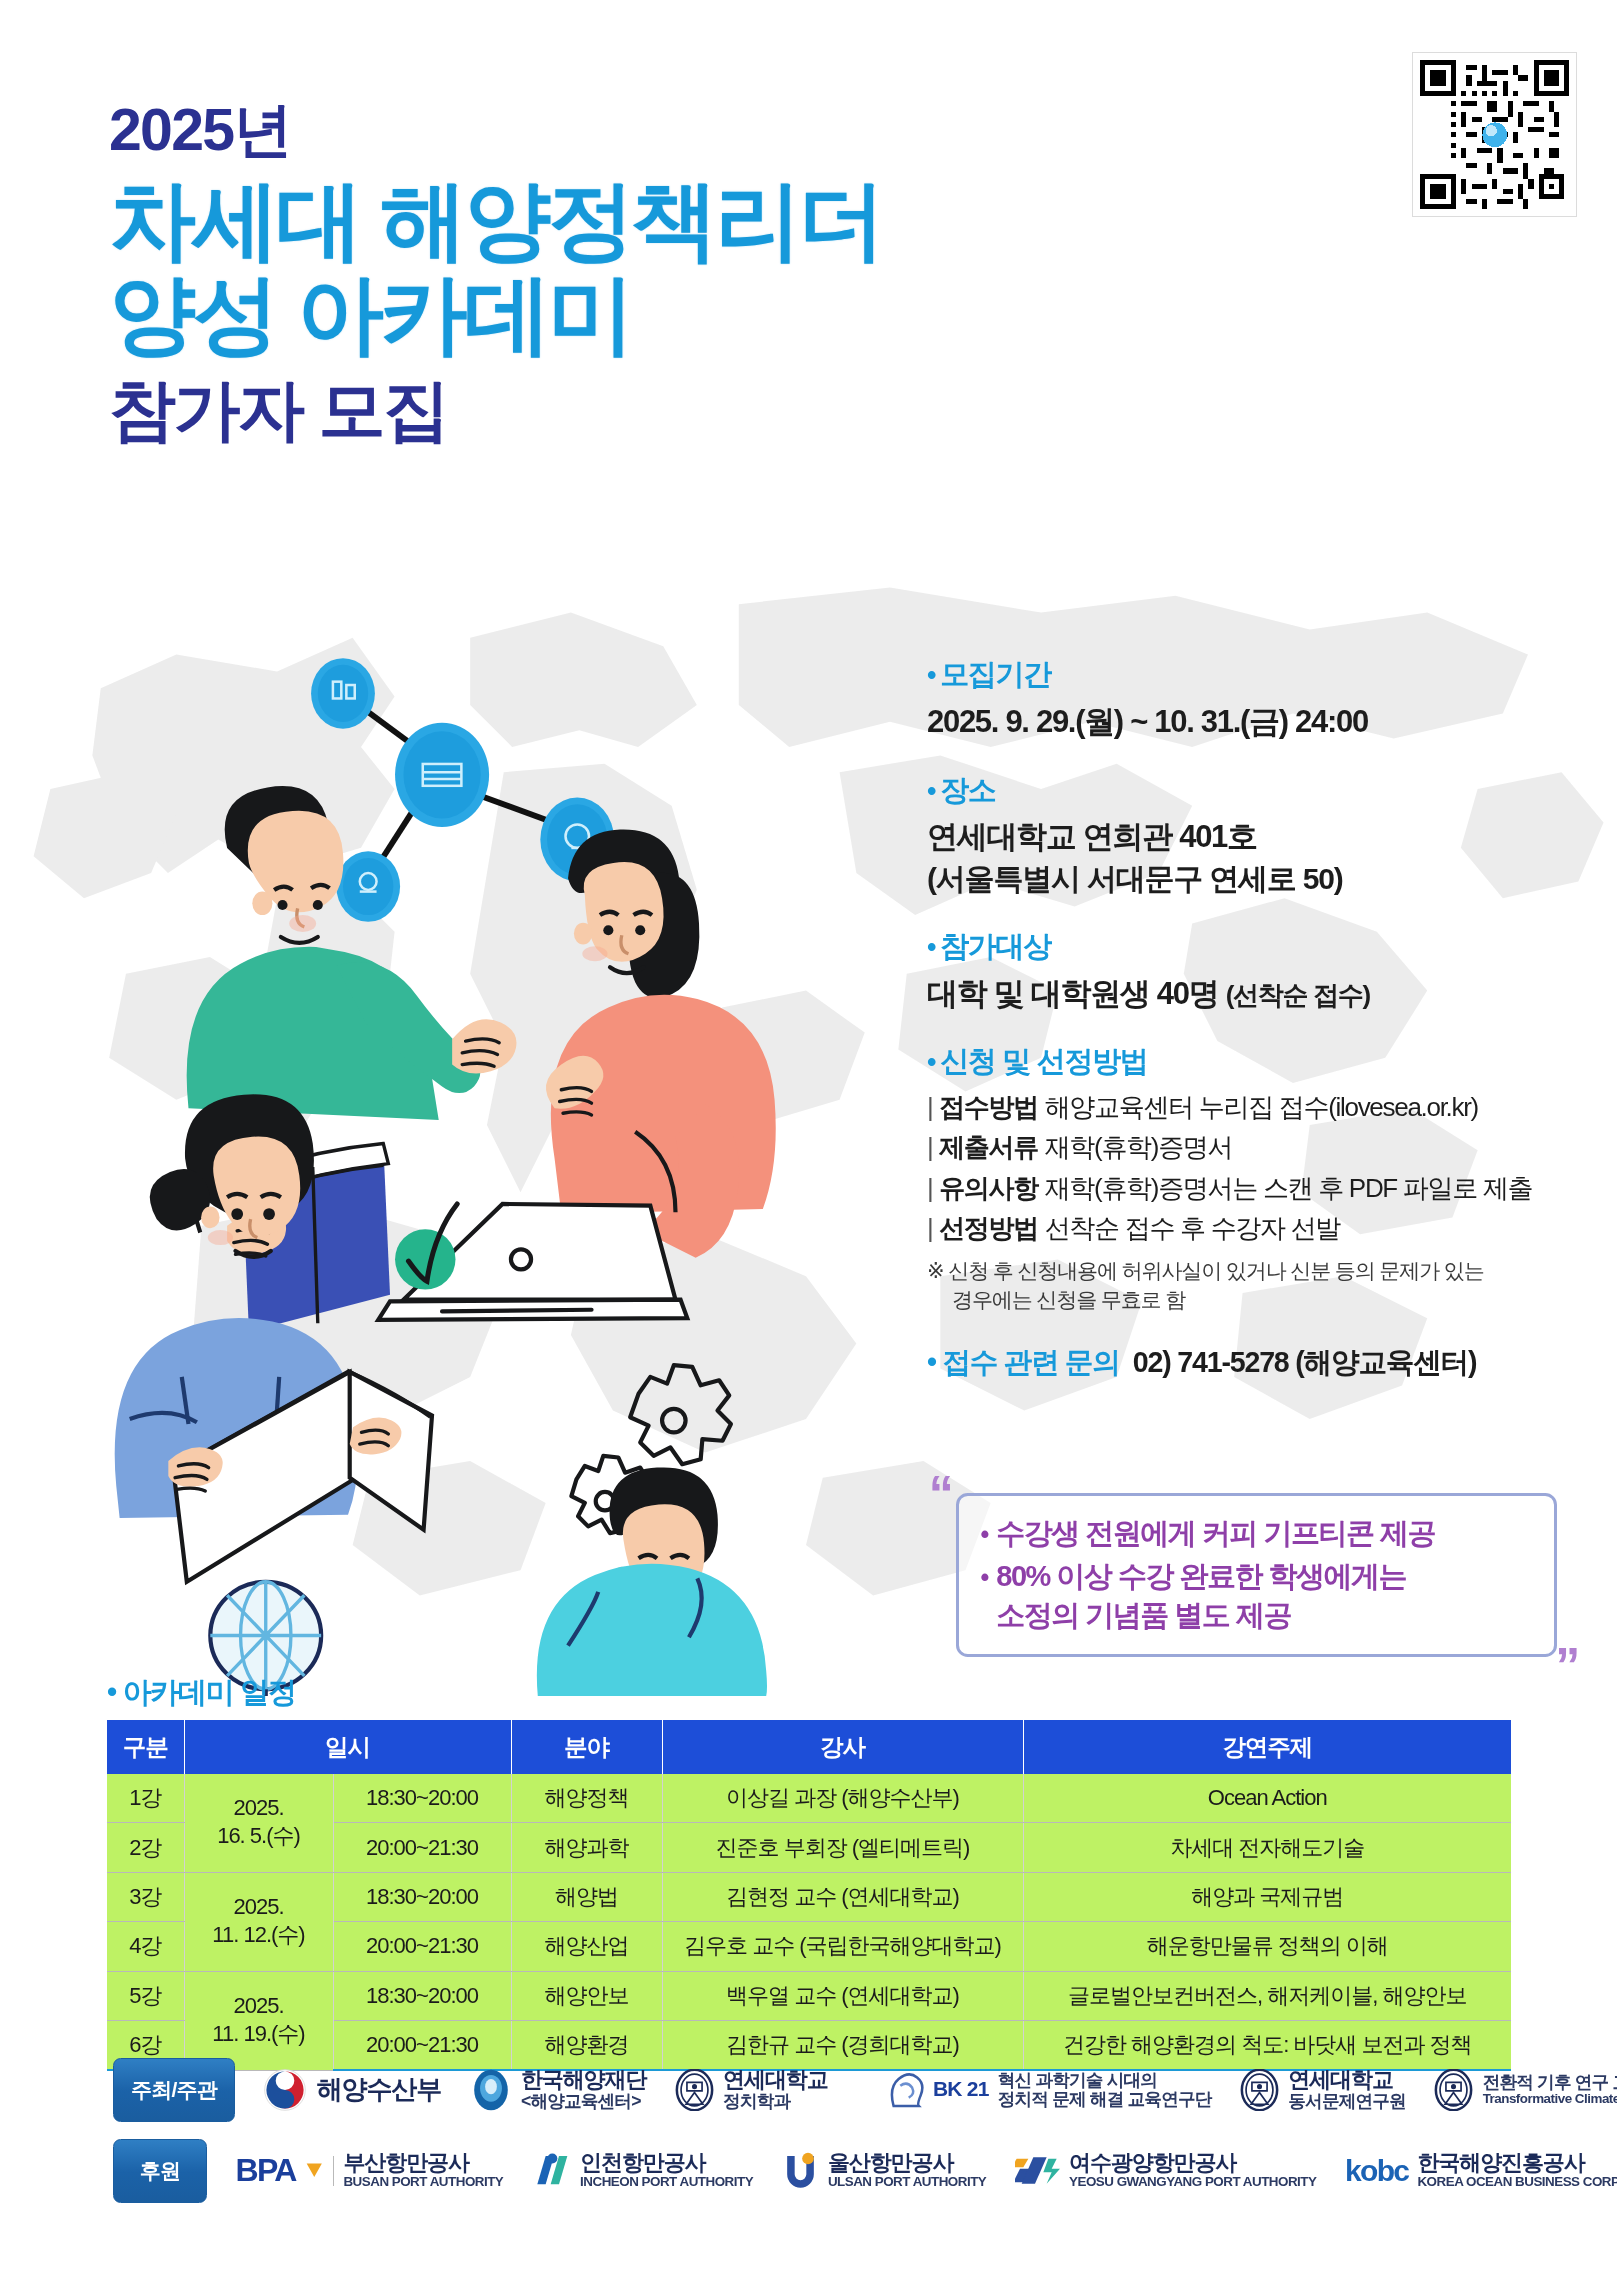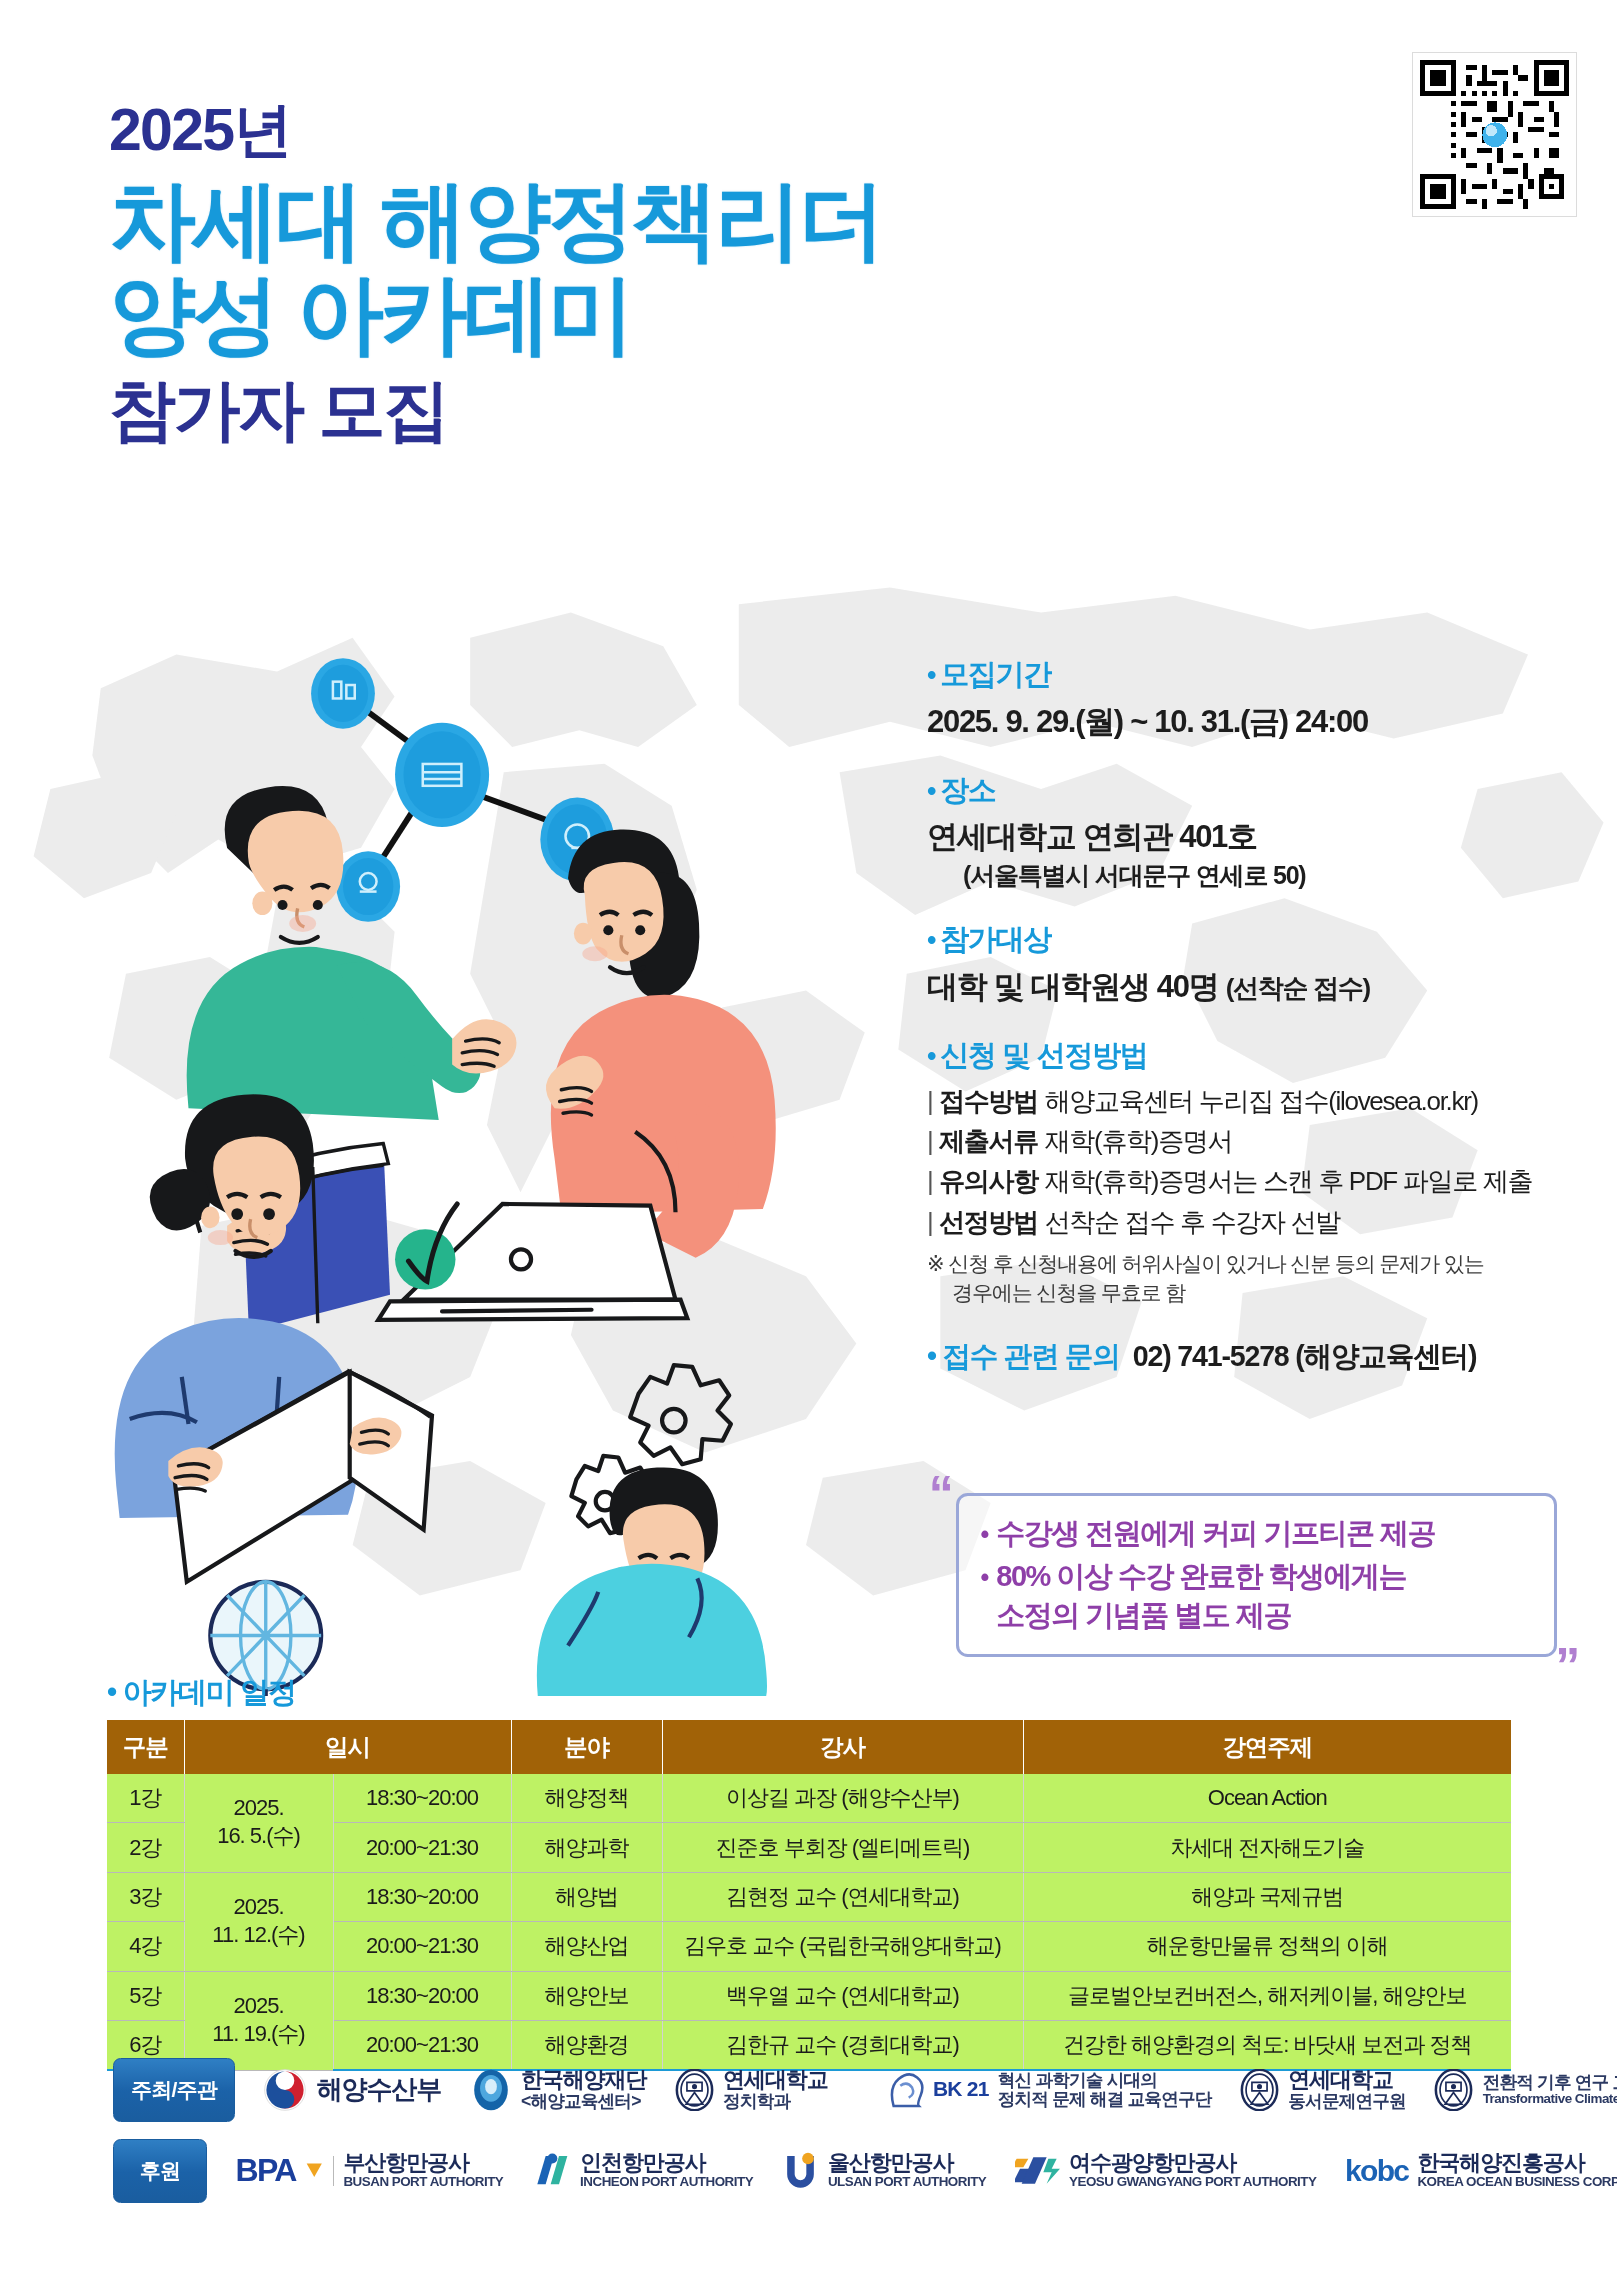--- a/index.html
+++ b/index.html
@@ -55,22 +55,22 @@
     font-size: 29px; font-weight: 800; color: #1699da;
     letter-spacing: -1.3px; margin-bottom: 6.7px;
     display: flex; align-items: baseline; gap: 5px;
   }
   .sec-head .dot { color: #1699da; font-size: 27px; line-height: 1; }
   .sec-body {
     font-size: 31px; font-weight: 700; color: #1d1d1d;
     letter-spacing: -1.3px; line-height: 1.3;
   }
   .sec-body .small {
-    font-size: 25px; font-weight: 600; letter-spacing: -1.2px;
-    display: block; margin-top: 1.7px; margin-left: 36px;
+    font-size: 30px; font-weight: 600; letter-spacing: -1.2px;
+    display: block; margin-top: 1.7px;
   }
   .sec-body .lite { font-size: 26px; font-weight: 600; }
 
   .bullet-line {
     font-size: 26px; color: #1d1d1d; letter-spacing: -1.3px;
     line-height: 1.42; margin-bottom: 3.4px;
     display: flex; align-items: baseline; gap: 6.7px;
   }
   .bullet-line .bar { color: #555; font-weight: 400; }
   .bullet-line .lb { font-weight: 800; white-space: nowrap; }
@@ -115,21 +115,21 @@
   .q-line .qt .ind2 { display:block; padding-left: 0; }
 
   
   .sched-title {
     position: absolute; left: 107px; top: 1673px;
     font-size: 29px; font-weight: 800; color: #1699da; letter-spacing: -1.3px;
   }
   .sched-wrap { position: absolute; left: 107px; top: 1720px; width: 1404px; }
   table.sched { width: 100%; border-collapse: collapse; }
   table.sched thead th {
-    background: #a16207; color: #ffffff;
+    background: #1d4ed8; color: #ffffff;
     font-size: 23.5px; font-weight: 800; letter-spacing: -1.1px;
     padding: 11px 3.4px; text-align: center;
     border-right: 1.7px solid #ffffff;
   }
   table.sched thead th:last-child { border-right: none; }
   table.sched tbody td {
     font-size: 22px; color: #1b1b1b; letter-spacing: -1px;
     padding: 9.2px 5px; text-align: center;
     border-bottom: 0.8px solid #b9b9b9;
     border-right: 0.8px solid #d2d2d2;

